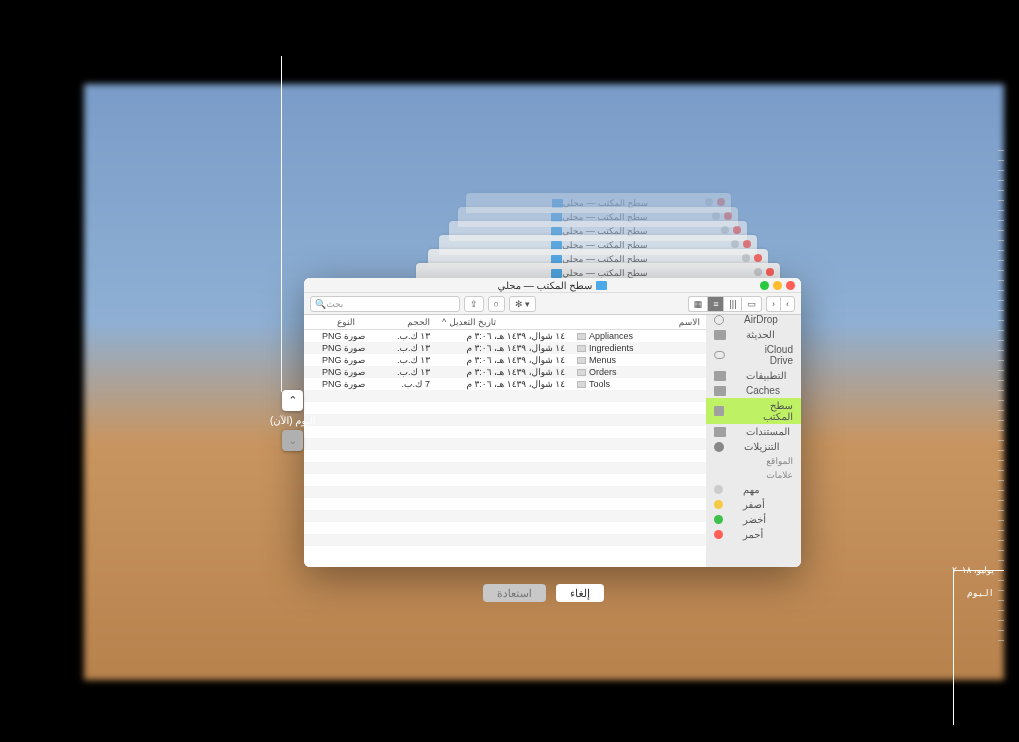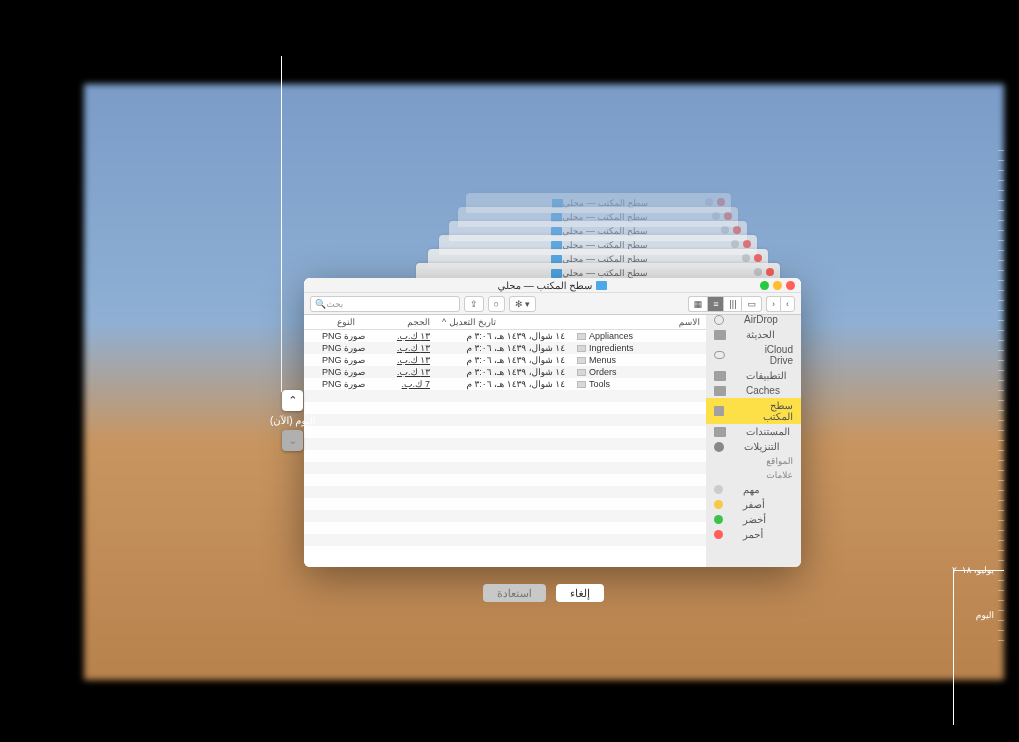--- a/index.html
+++ b/index.html
@@ -50,21 +50,21 @@
 .tb-group .tb-btn { border-radius: 0; border-right: none; }
 .tb-group .tb-btn:first-child { border-radius: 3px 0 0 3px; }
 .tb-group .tb-btn:last-child { border-radius: 0 3px 3px 0; border-right: 1px solid #ccc; }
 .tb-group .tb-btn.active { background: #7b7b7b; color: #fff; }
 
 .sidebar {
   width: 95px; background: #ebebeb; padding-top: 20px; font-size: 10px; color: #555;
 }
 .sb-header { font-size: 9px; color: #888; padding: 2px 8px; text-align: right; }
 .sb-item { padding: 2px 8px; display: flex; align-items: center; justify-content: flex-end; gap: 20px; cursor: default; }
-.sb-item.sel { background: #fde047; align-items: center; }
+.sb-item.sel { background: #bef264; align-items: center; }
 .sb-ico { width: 12px; height: 10px; display: inline-block; }
 .sb-ico.airdrop { border: 1px solid #999; border-radius: 50%; width: 10px; height: 10px; }
 .sb-ico.folder { background: #a0a0a0; border-radius: 1px; }
 .sb-ico.cloud { border: 1px solid #999; border-radius: 4px; width: 12px; height: 8px; }
 .sb-ico.download { background: #888; border-radius: 50%; width: 10px; height: 10px; }
 .sb-tag { width: 9px; height: 9px; border-radius: 50%; display: inline-block; }
 
 .content { flex: 1; padding-top: 37px; background: #fff; overflow: hidden; }
 .col-headers { display: flex; background: #fff; border-bottom: 1px solid #ddd; font-size: 9px; color: #555; height: 15px; align-items: center; }
 .col-headers > div { padding: 0 6px; }
@@ -73,21 +73,21 @@
 .ch-size { width: 60px; text-align: right; }
 .ch-type { width: 60px; text-align: center; }
 
 .rows { }
 .row { display: flex; font-size: 9px; color: #333; height: 12px; align-items: center; }
 .row:nth-child(even) { background: #f5f5f5; }
 .row > div { padding: 0 6px; }
 .r-name { width: 135px; text-align: right; display: flex; justify-content: flex-end; align-items: center; gap: 3px; }
 .r-name .fico { width: 9px; height: 7px; background: #d8d8d8; border: 1px solid #bbb; display: inline-block; }
 .r-date { width: 135px; text-align: right; }
-.r-size { width: 60px; text-align: right; text-decoration: underline; }
+.r-size { width: 60px; text-align: right; }
 .r-type { width: 60px; text-align: left; }
 
 
 .nav-arrows { position: absolute; left: 270px; top: 390px; display: flex; flex-direction: column; align-items: center; gap: 4px; }
 .arrow-btn { width: 21px; height: 21px; background: #fff; border-radius: 4px; display: flex; align-items: center; justify-content: center; font-size: 11px; color: #333; box-shadow: 0 1px 3px rgba(0,0,0,0.3); }
 .arrow-btn.dim { background: #b0b0b0; color: #888; }
 .nav-label { font-size: 10px; color: #fff; }
 
 
 .pointer-line { position: absolute; background: #fff; }
@@ -365,21 +365,21 @@
   <div class="arrow-btn dim">⌄</div>
 </div>
 
 <div class="bottom-btns">
   <div class="btm-btn btm-restore">استعادة</div>
   <div class="btm-btn btm-cancel">إلغاء</div>
 </div>
 
 <div class="timeline">
   <div class="tl-label" style="top:415px;">يوليو، ٢٠١٨</div>
-  <div class="tl-label" style="top:460px;">اليوم</div>
+  <div class="tl-label" style="top:438px;font-family:Liberation Mono, monospace;">اليوم</div>
 <div class="tl-tick" style="top: 0px;"></div>
     <div class="tl-tick" style="top: 10px;"></div>
     <div class="tl-tick" style="top: 20px;"></div>
     <div class="tl-tick" style="top: 30px;"></div>
     <div class="tl-tick" style="top: 40px;"></div>
     <div class="tl-tick" style="top: 50px;"></div>
     <div class="tl-tick" style="top: 60px;"></div>
     <div class="tl-tick" style="top: 70px;"></div>
     <div class="tl-tick" style="top: 80px;"></div>
     <div class="tl-tick" style="top: 90px;"></div>

